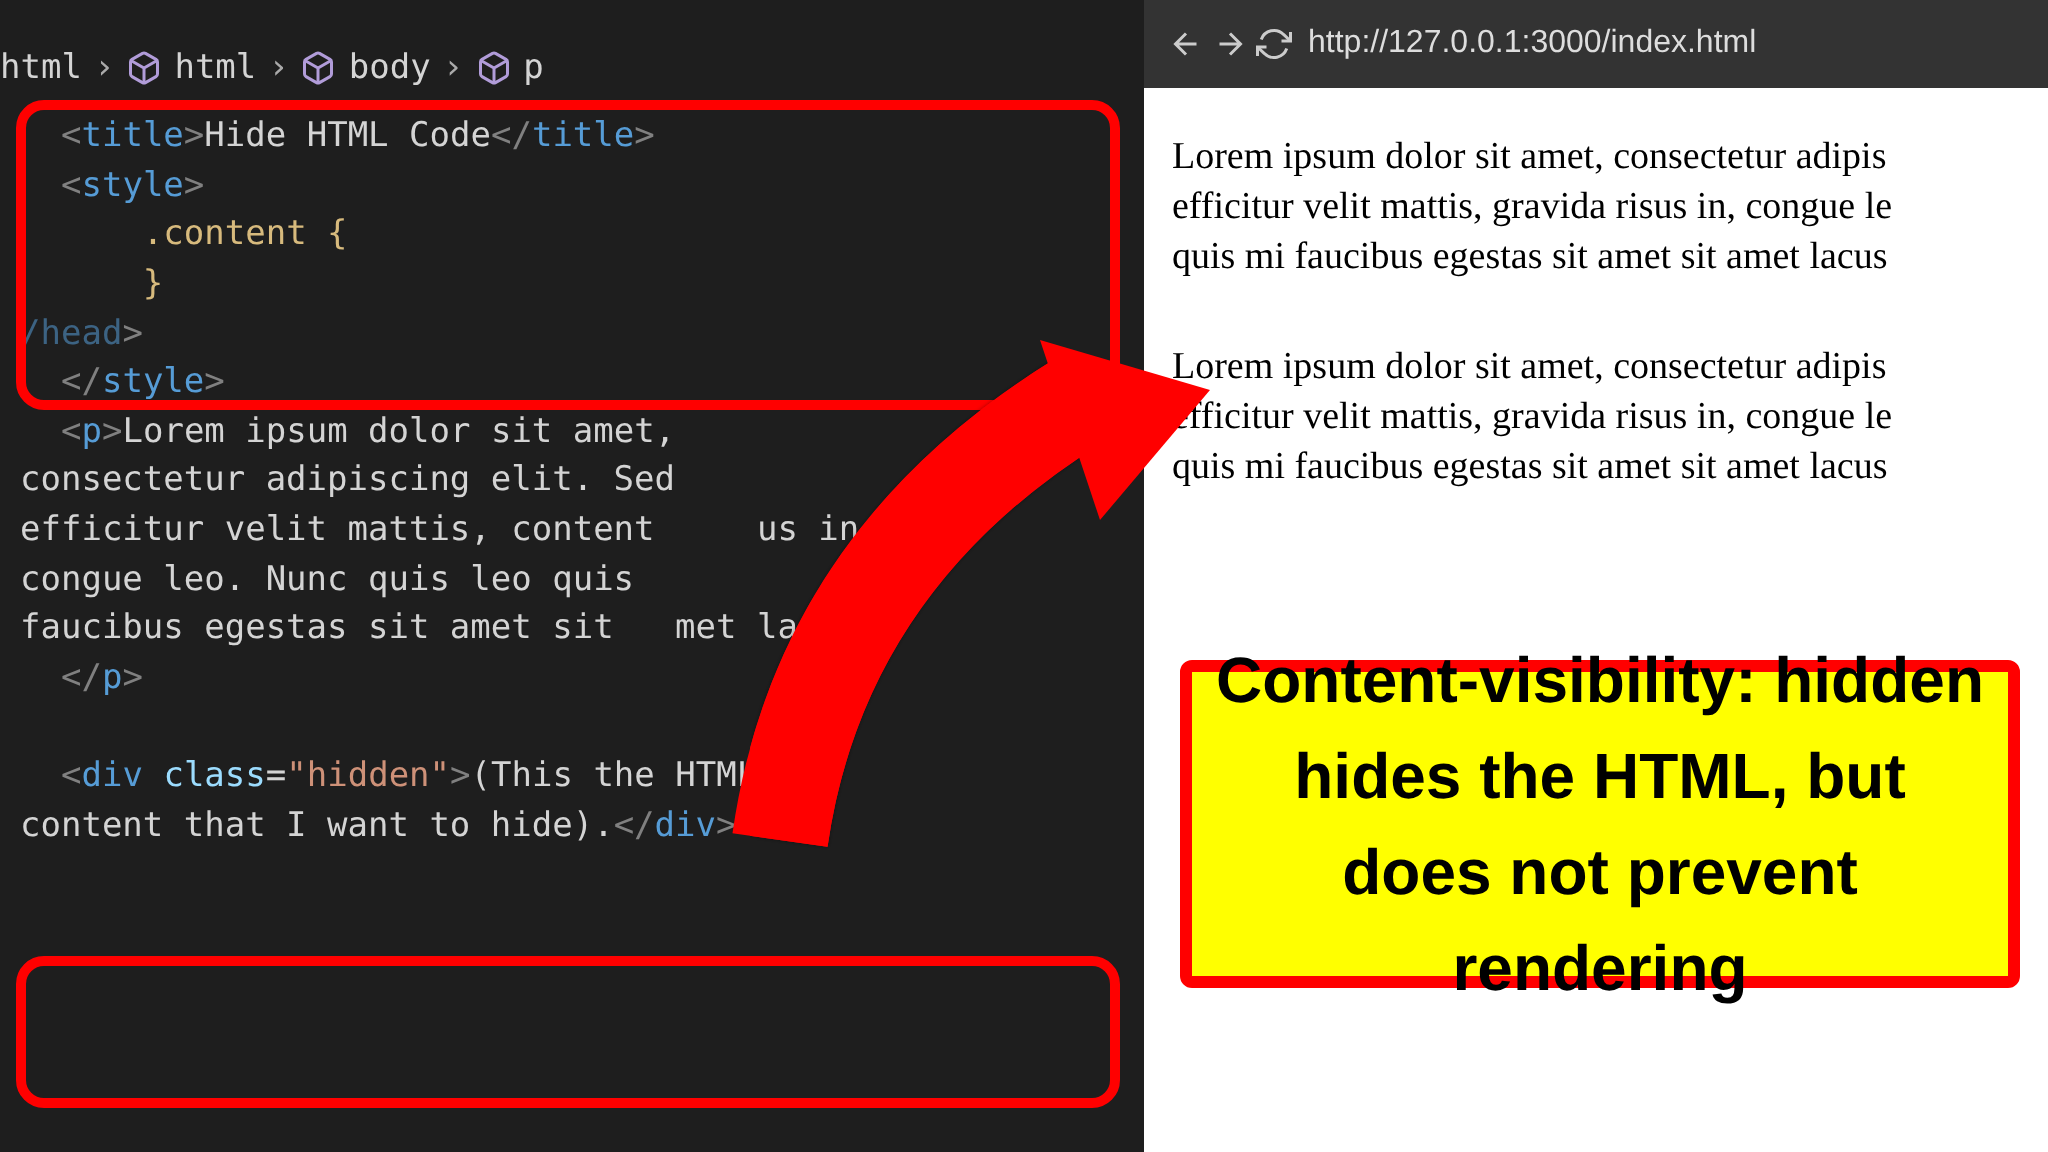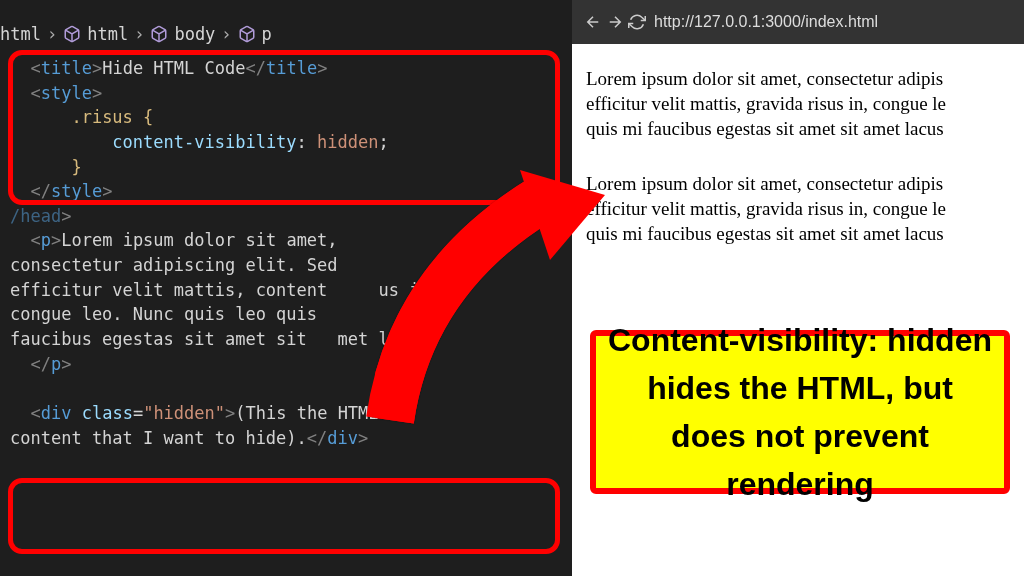--- a/index.html
+++ b/index.html
@@ -61,25 +61,24 @@
           <path d="M21 16V8a2 2 0 0 0-1-1.73l-7-4a2 2 0 0 0-2 0l-7 4A2 2 0 0 0 3 8v8a2 2 0 0 0 1 1.73l7 4a2 2 0 0 0 2 0l7-4A2 2 0 0 0 21 16z"></path>
           <path d="M3.27 6.96 12 12.01l8.73-5.05M12 22.08V12"></path>
         </svg>
       </span>
     <span class="txt">p</span>
   </div>
 
   <div class="code-area">
     <div class="code-line">  <span class="tag-br">&lt;</span><span class="tag-name">title</span><span class="tag-br">&gt;</span><span class="txt">Hide HTML Code</span><span class="tag-br">&lt;/</span><span class="tag-name">title</span><span class="tag-br">&gt;</span></div>
     <div class="code-line">  <span class="tag-br">&lt;</span><span class="tag-name">style</span><span class="tag-br">&gt;</span></div>
-    <div class="code-line">      <span class="sel">.risus {</span></div>
-    <div class="code-line">          <span class="prop">content-visibility</span><span class="punct">: </span><span class="val">hidden</span><span class="punct">;</span></div>
+    <div class="code-line">      <span class="sel">.content {</span></div>
     <div class="code-line">      <span class="sel">}</span></div>
+    <div class="code-line"><span class="dim">/head</span><span class="tag-br">&gt;</span></div>
     <div class="code-line">  <span class="tag-br">&lt;/</span><span class="tag-name">style</span><span class="tag-br">&gt;</span></div>
-    <div class="code-line"><span class="dim">/head</span><span class="tag-br">&gt;</span></div>
     <div class="code-line">  <span class="tag-br">&lt;</span><span class="tag-name">p</span><span class="tag-br">&gt;</span><span class="txt">Lorem ipsum dolor sit amet,</span></div>
     <div class="code-line"><span class="txt">consectetur adipiscing elit. Sed</span></div>
     <div class="code-line"><span class="txt">efficitur velit mattis, content </span>    <span class="txt">us in,</span></div>
     <div class="code-line"><span class="txt">congue leo. Nunc quis leo quis</span></div>
     <div class="code-line"><span class="txt">faucibus egestas sit amet sit </span>  <span class="txt">met lacus.</span></div>
     <div class="code-line">  <span class="tag-br">&lt;/</span><span class="tag-name">p</span><span class="tag-br">&gt;</span></div>
     <div class="code-line">&nbsp;</div>
     <div class="code-line">  <span class="tag-br">&lt;</span><span class="tag-name">div</span> <span class="attr-name">class</span><span class="punct">=</span><span class="str">"hidden"</span><span class="tag-br">&gt;</span><span class="txt">(This the HTML</span></div>
     <div class="code-line"><span class="txt">content that I want to hide).</span><span class="tag-br">&lt;/</span><span class="tag-name">div</span><span class="tag-br">&gt;</span></div>
   </div>

